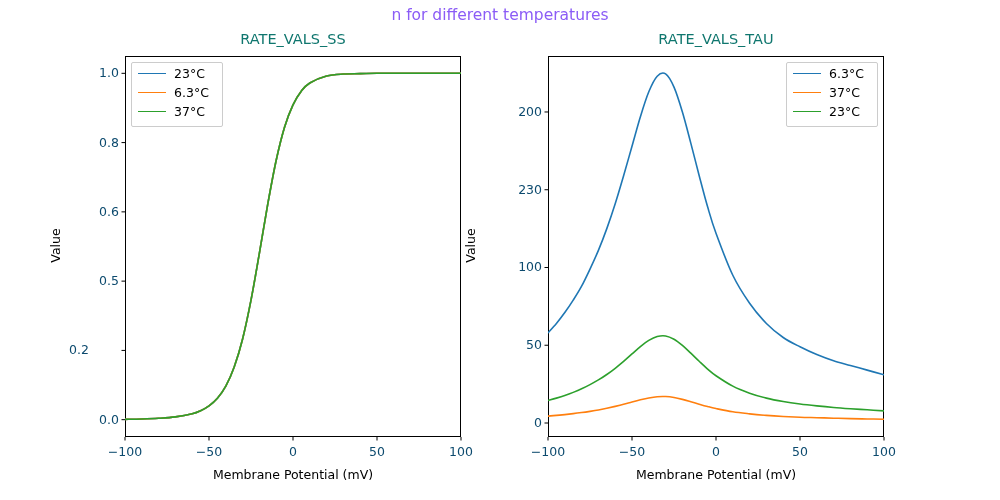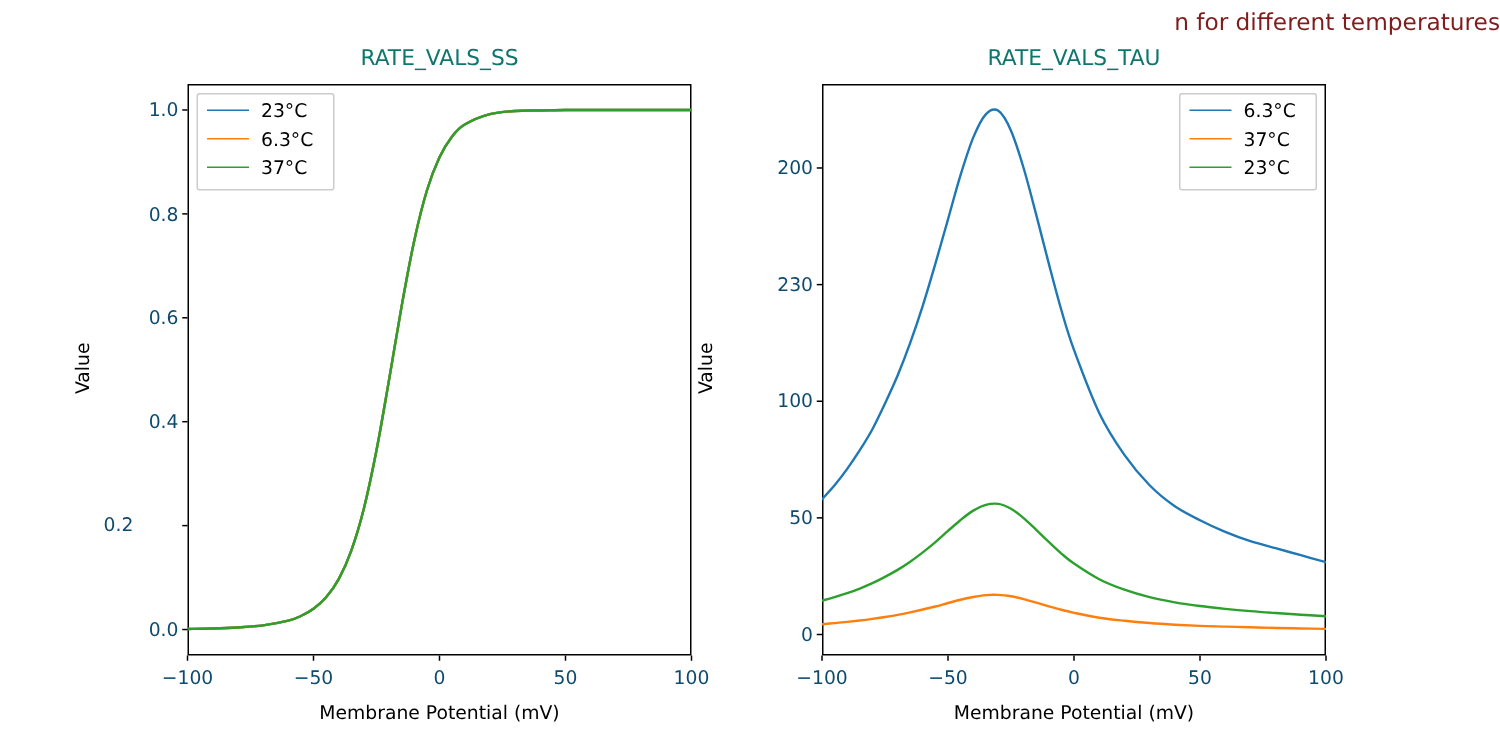--- a/index.html
+++ b/index.html
@@ -1,20 +1,20 @@
 <!DOCTYPE html>
 <html><head>
 <meta charset="utf-8">
 <style>
   html,body{margin:0;padding:0;background:#ffffff;}
   body{width:1000px;height:500px;font-family:"DejaVu Sans",sans-serif;overflow:hidden;}
   #figure{position:relative;width:1000px;height:500px;background:#ffffff;}
   .suptitle{
-    position:absolute;left:0;top:6px;width:1000px;text-align:right;
-    font-size:15.5px;color:#7f1d1d;
+    position:absolute;left:0;top:6px;width:1000px;text-align:center;
+    font-size:15.5px;color:#8b5cf6;
   }
   .axtitle{position:absolute;text-align:center;font-size:14.5px;color:#0f766e;}
   .axlabel{position:absolute;font-size:12.5px;color:#000000;}
   .ylabel{transform-origin:50% 50%;transform:rotate(-90deg);white-space:nowrap;}
   .ticklabel{position:absolute;font-size:12.5px;color:#0c4a6e;white-space:nowrap;}
   .tickx{text-align:center;}
   .ticky{text-align:right;}
   .axesbox{position:absolute;border:1.05px solid #000000;box-sizing:border-box;background:#ffffff;}
   .legend{
     position:absolute;border:0.9px solid #cccccc;border-radius:2px;background:#ffffff;
@@ -60,21 +60,21 @@
           <line y1="142.59090909090912" y2="142.59090909090912" x1="125" x2="121.5" stroke="#000" stroke-width="1"></line>
           <line y1="73.31818181818187" y2="73.31818181818187" x1="125" x2="121.5" stroke="#000" stroke-width="1"></line>
         </svg>
         <div class="ticklabel tickx" style="left: 85px; width: 80px; top: 444px;">−100</div>
         <div class="ticklabel tickx" style="left: 169px; width: 80px; top: 444px;">−50</div>
         <div class="ticklabel tickx" style="left: 253px; width: 80px; top: 444px;">0</div>
         <div class="ticklabel tickx" style="left: 337px; width: 80px; top: 444px;">50</div>
         <div class="ticklabel tickx" style="left: 421px; width: 80px; top: 444px;">100</div>
         <div class="ticklabel ticky" style="left: 39px; width: 80px; top: 411.682px;">0.0</div>
         <div class="ticklabel ticky" style="left: 39px; width: 80px; top: 342.409px; text-align: center;">0.2</div>
-        <div class="ticklabel ticky" style="left: 39px; width: 80px; top: 273.136px;">0.4</div>
+        <div class="ticklabel ticky" style="left: 39px; width: 80px; top: 273.136px;">0.5</div>
         <div class="ticklabel ticky" style="left: 39px; width: 80px; top: 203.864px;">0.6</div>
         <div class="ticklabel ticky" style="left: 39px; width: 80px; top: 134.591px;">0.8</div>
         <div class="ticklabel ticky" style="left: 39px; width: 80px; top: 65.3182px;">1.0</div>
       </div>
     <div class="axlabel" id="ax0-xlabel" style="left: 125px; width: 336px; text-align: center; top: 467px;">Membrane Potential (mV)</div>
     <div class="axlabel ylabel" id="ax0-ylabel" style="width: 160px; text-align: center; left: -25px; top: 237.5px;">Value</div>
     <div class="legend" id="ax0-legend" style="width: 92px; height: 65px; top: 62px; left: 131px;">
         <div class="legrow">
           <span class="legline" style="border-top-color: rgb(31, 119, 180);"></span>
           <span class="legtext">23°C</span>

